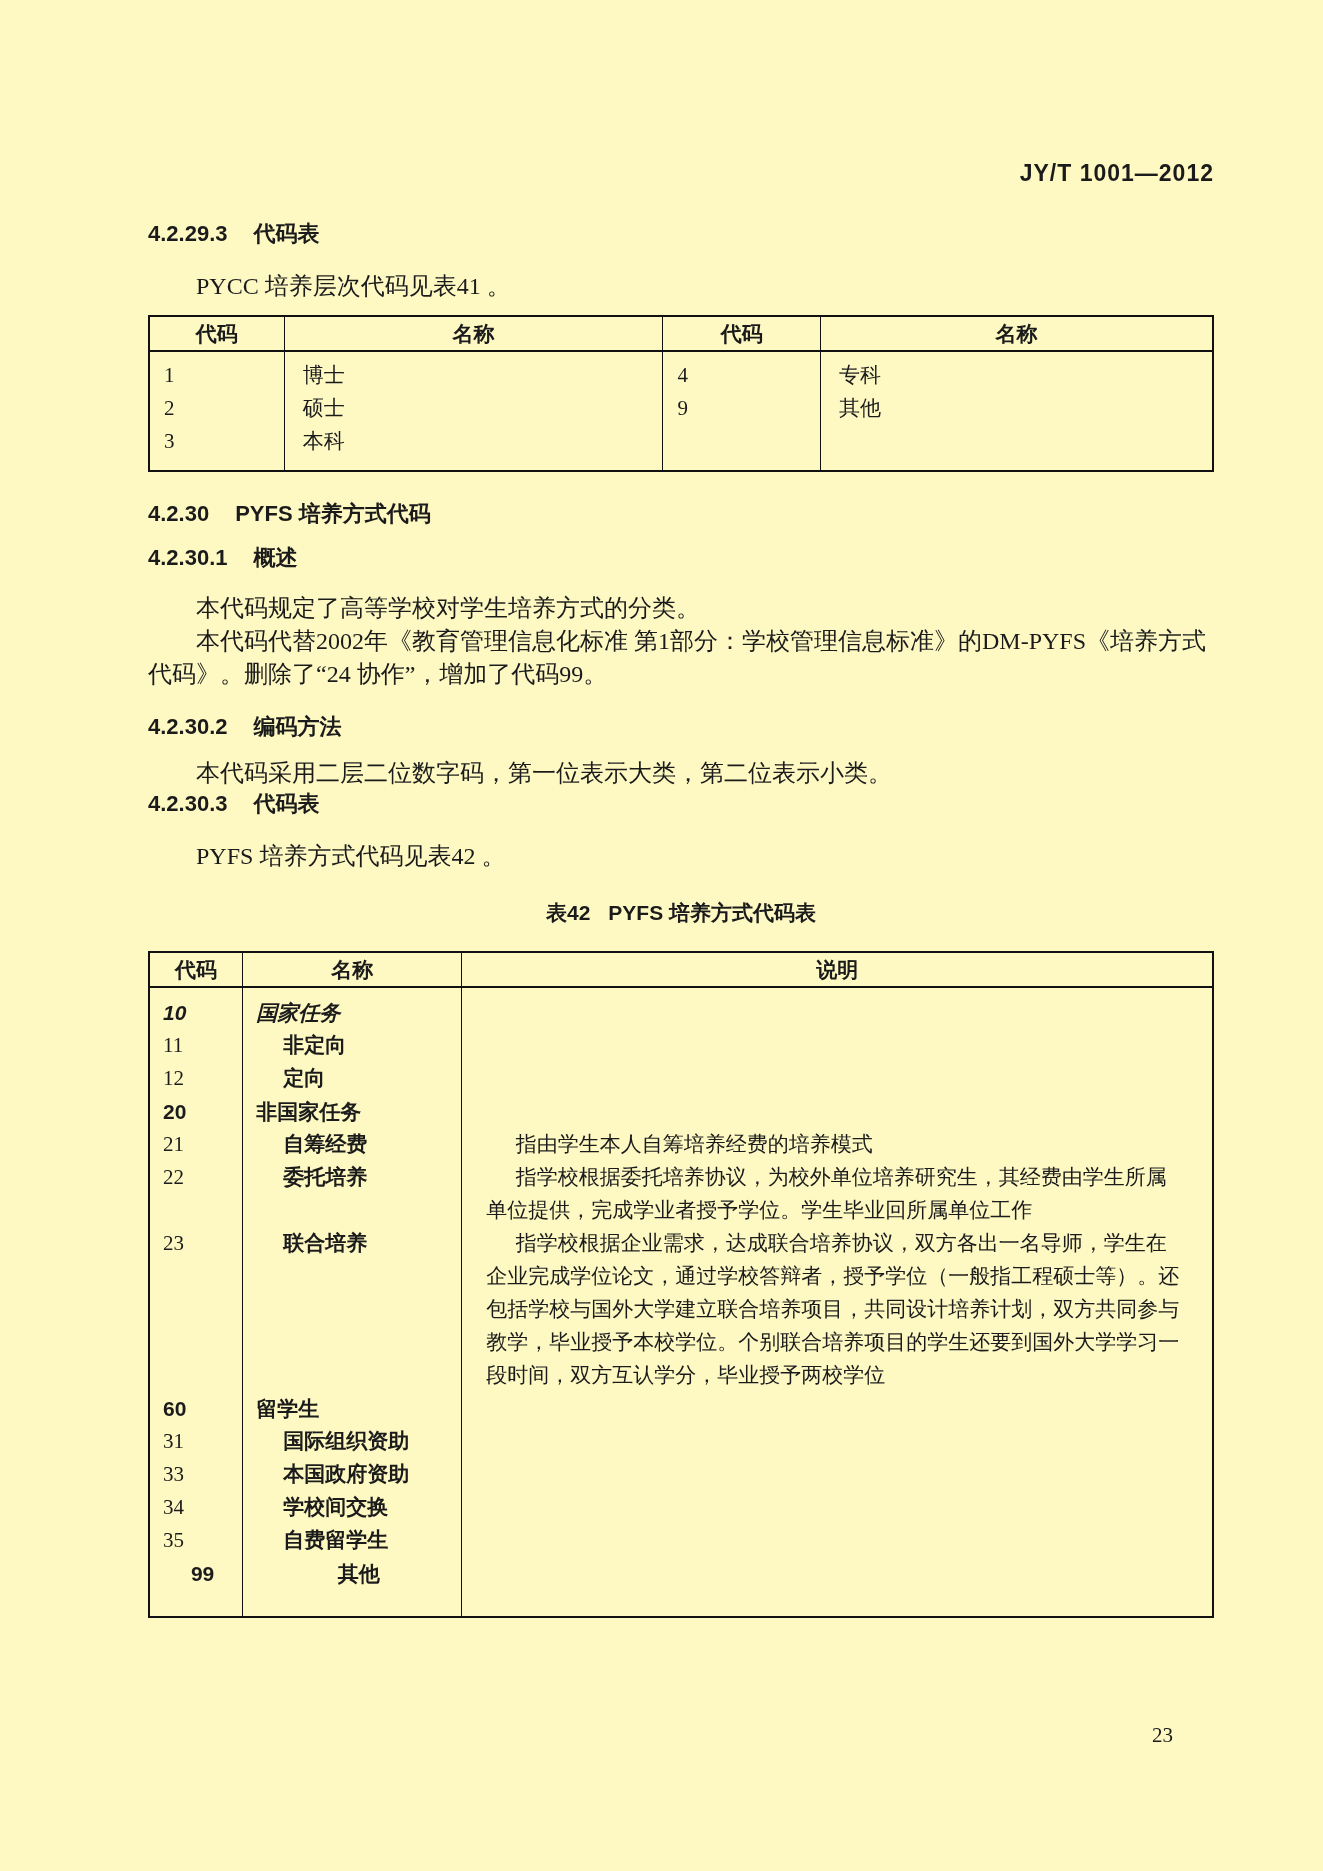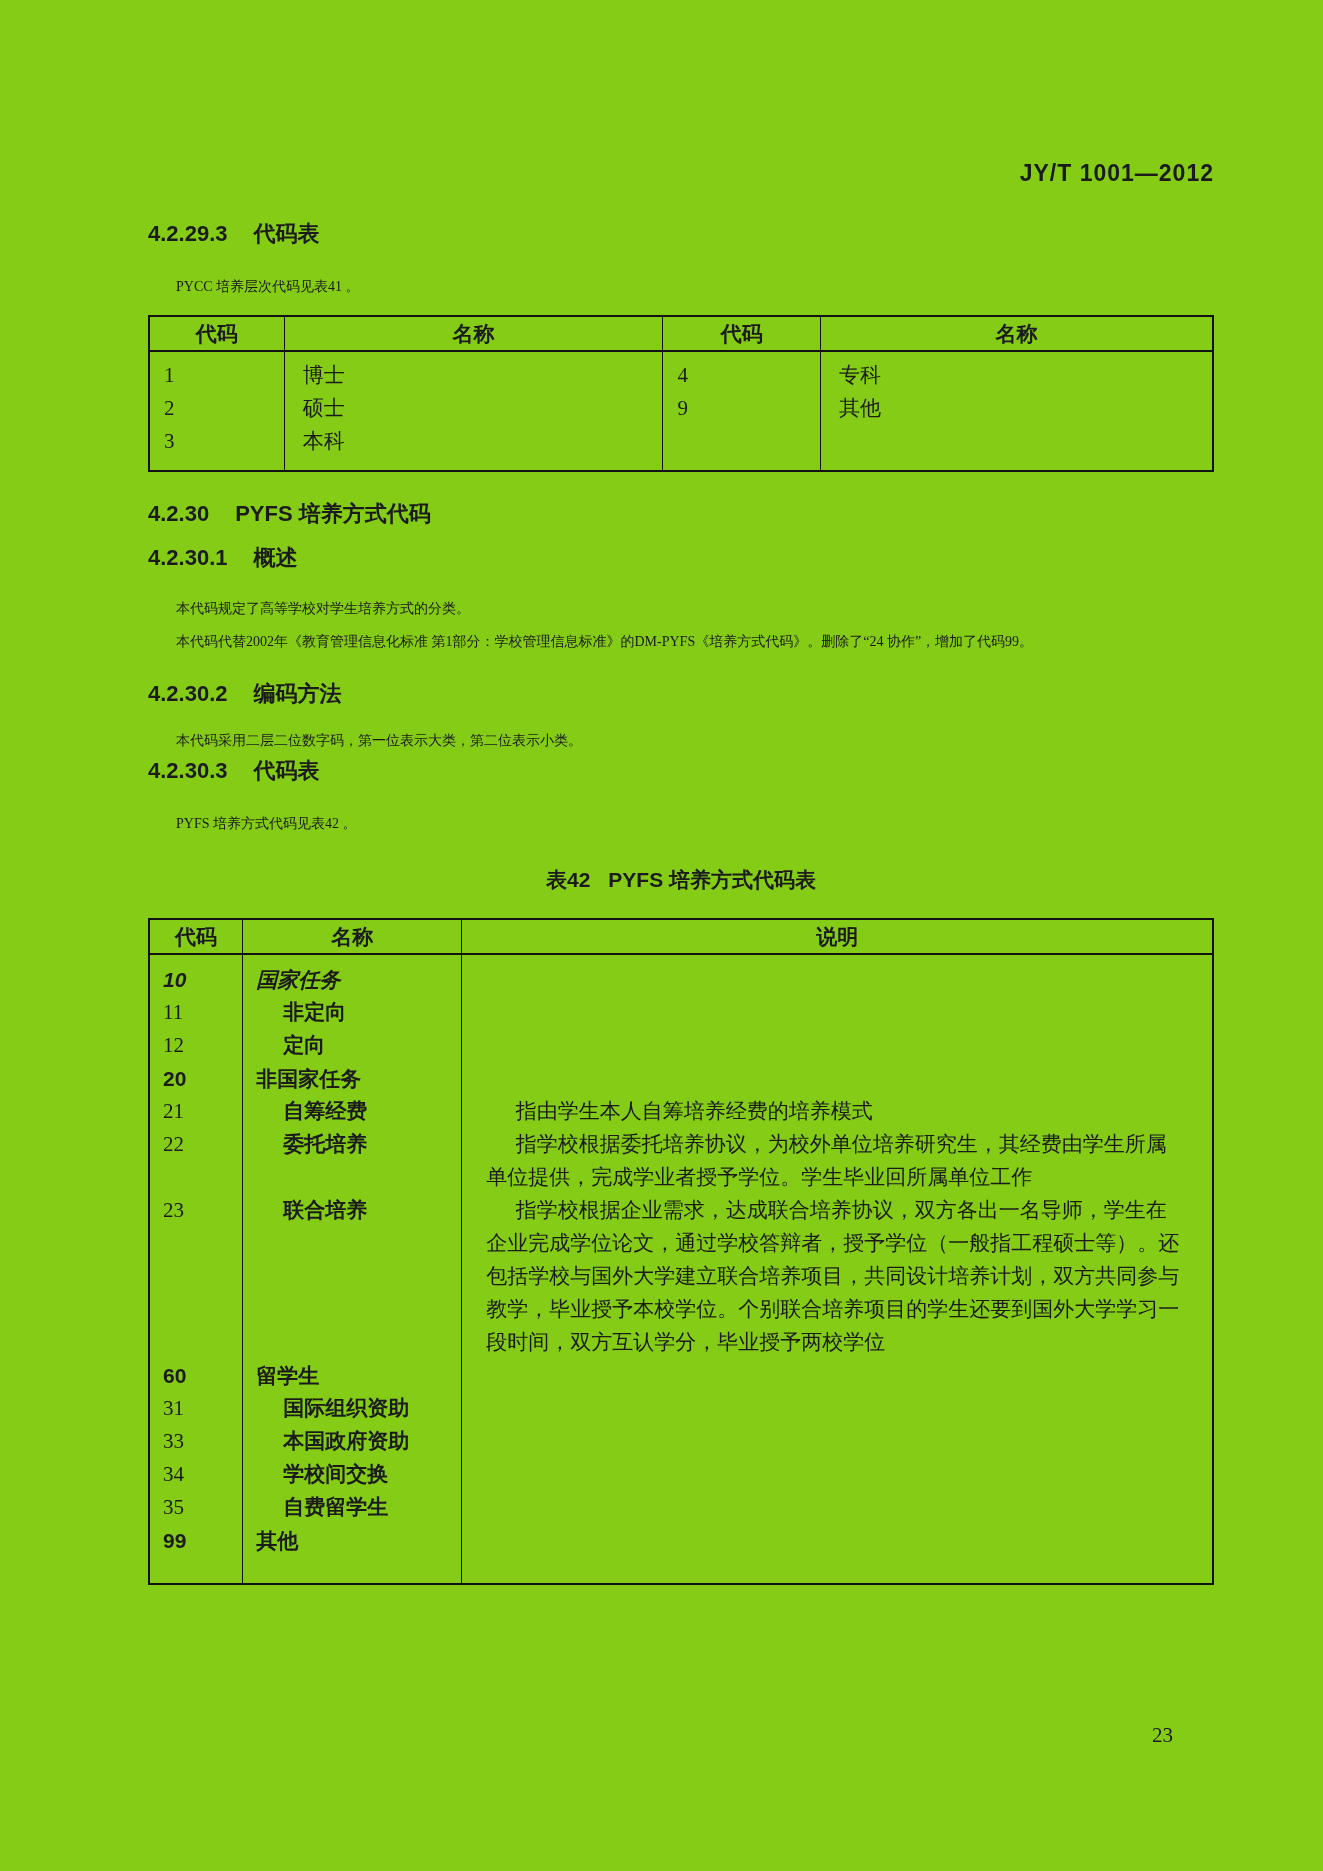--- a/index.html
+++ b/index.html
@@ -4,21 +4,21 @@
 <style>
   html,body{margin:0;padding:0;}
   body{
     background:#777;
     font-family:"Liberation Serif","DejaVu Serif",serif;
     color:#1b1b1b;
   }
   .page{
     position:relative;
     width:1323px;height:1871px;
-    background:#84cc16;
+    background:#fef9c3;
     margin:0 auto;
     overflow:hidden;
   }
   .content{
     position:absolute;
     left:148px;top:0;
     width:1066px;
   }
   .doc-header{
     margin-top:160px;
@@ -32,21 +32,21 @@
   .sec-heading{
     font-family:"Liberation Sans","DejaVu Sans",sans-serif;
     font-weight:bold;
     font-size:22px;
     line-height:28px;
   }
   .sec-heading .sec-num{margin-right:26px;}
   .h-l1{margin-top:34px;}
   .body-p{
     margin:0;
-    font-size:14px;
+    font-size:24px;
     line-height:33px;
     text-indent:2em;
   }
   .mt-p{margin-top:22px;}
   .table-caption{
     text-align:center;
     font-family:"Liberation Sans","DejaVu Sans",sans-serif;
     font-weight:bold;
     font-size:21px;
     line-height:28px;
@@ -78,21 +78,21 @@
   .t41 .col-c1{width:12.7%;} .t41 .col-n1{width:35.6%;}
   .t41 .col-c2{width:14.8%;} .t41 .col-n2{width:36.9%;}
   .t41 tr.first-data td{padding-top:7px;}
   .t41 tr.last-data td{padding-bottom:12px;}
   .t41 td.code-cell{padding-left:14px;}
   .t41 td.name-cell{padding-left:18px;}
   
   .t42{margin-top:24px;}
   .t42 .col-code{width:8.8%;} .t42 .col-name{width:20.6%;} .t42 .col-desc{width:70.6%;}
   .t42 tr.first-data td{padding-top:8px;font-style:italic;}
-  .t42 tr.last-data td{padding-bottom:26px;}
+  .t42 tr.last-data td{padding-bottom:26px;text-align:center;}
   .t42 td.code-cell{padding-left:13px;}
   .t42 td.name-cell{padding-left:13px;font-weight:bold;}
   .t42 tr.cat td.code-cell, .t42 tr.cat td.name-cell{
     font-family:"Liberation Sans","DejaVu Sans",sans-serif;
     font-weight:bold;
   }
   .t42 tr.sub td.name-cell{padding-left:40px;}
   .t42 td.desc-cell{padding-left:24px;padding-right:26px;}
   .t42 td.desc-cell .desc-text{display:block;text-indent:1.4em;}
   .page-number{

